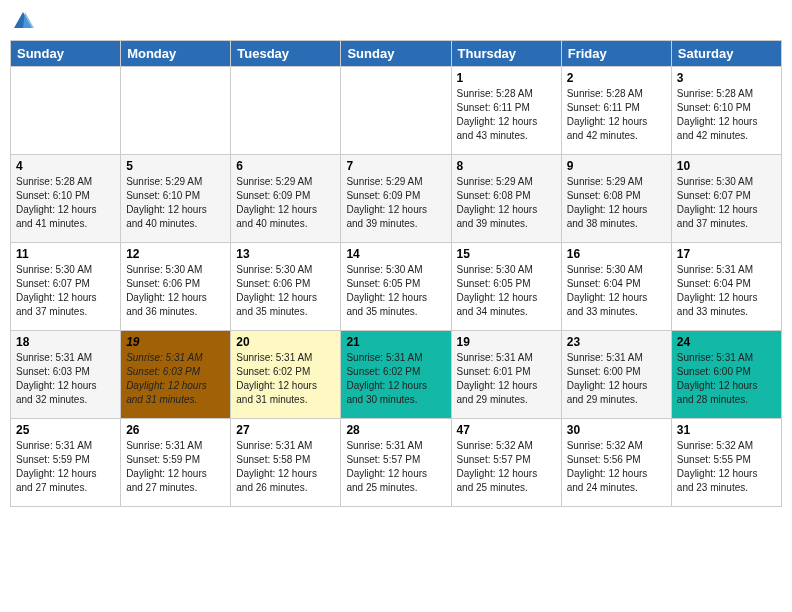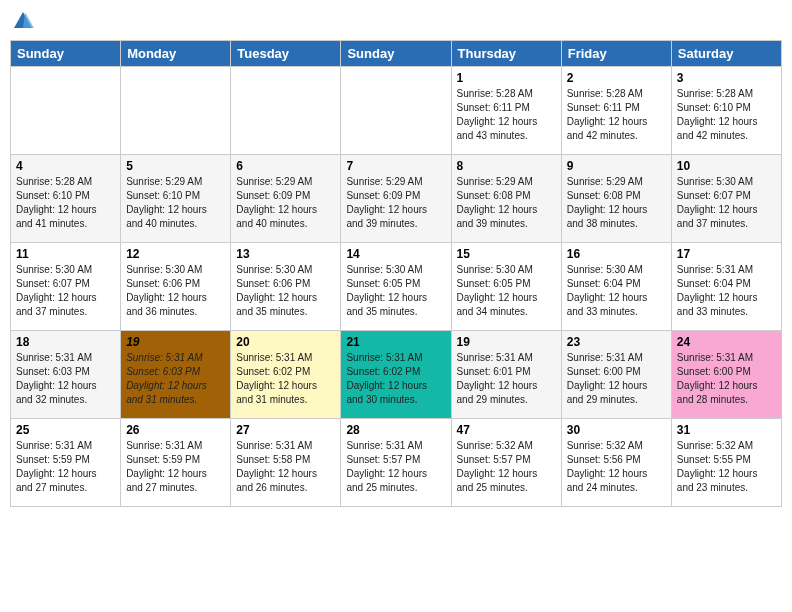--- a/index.html
+++ b/index.html
@@ -290,21 +290,21 @@
 Daylight: 12 hours
 and 29 minutes.</div>
         </td>
         <td style="background: rgb(245, 245, 245);">
           <span class="day-num">23</span>
           <div class="day-info" style="white-space: pre-line;">Sunrise: 5:31 AM
 Sunset: 6:00 PM
 Daylight: 12 hours
 and 29 minutes.</div>
         </td>
-        <td style="background: #f9a8d4;">
+        <td style="background: #14b8a6;">
           <span class="day-num">24</span>
           <div class="day-info" style="white-space: pre-line;">Sunrise: 5:31 AM
 Sunset: 6:00 PM
 Daylight: 12 hours
 and 28 minutes.</div>
         </td>
       </tr>
       <tr>
         <td>
           <span class="day-num">25</span>

